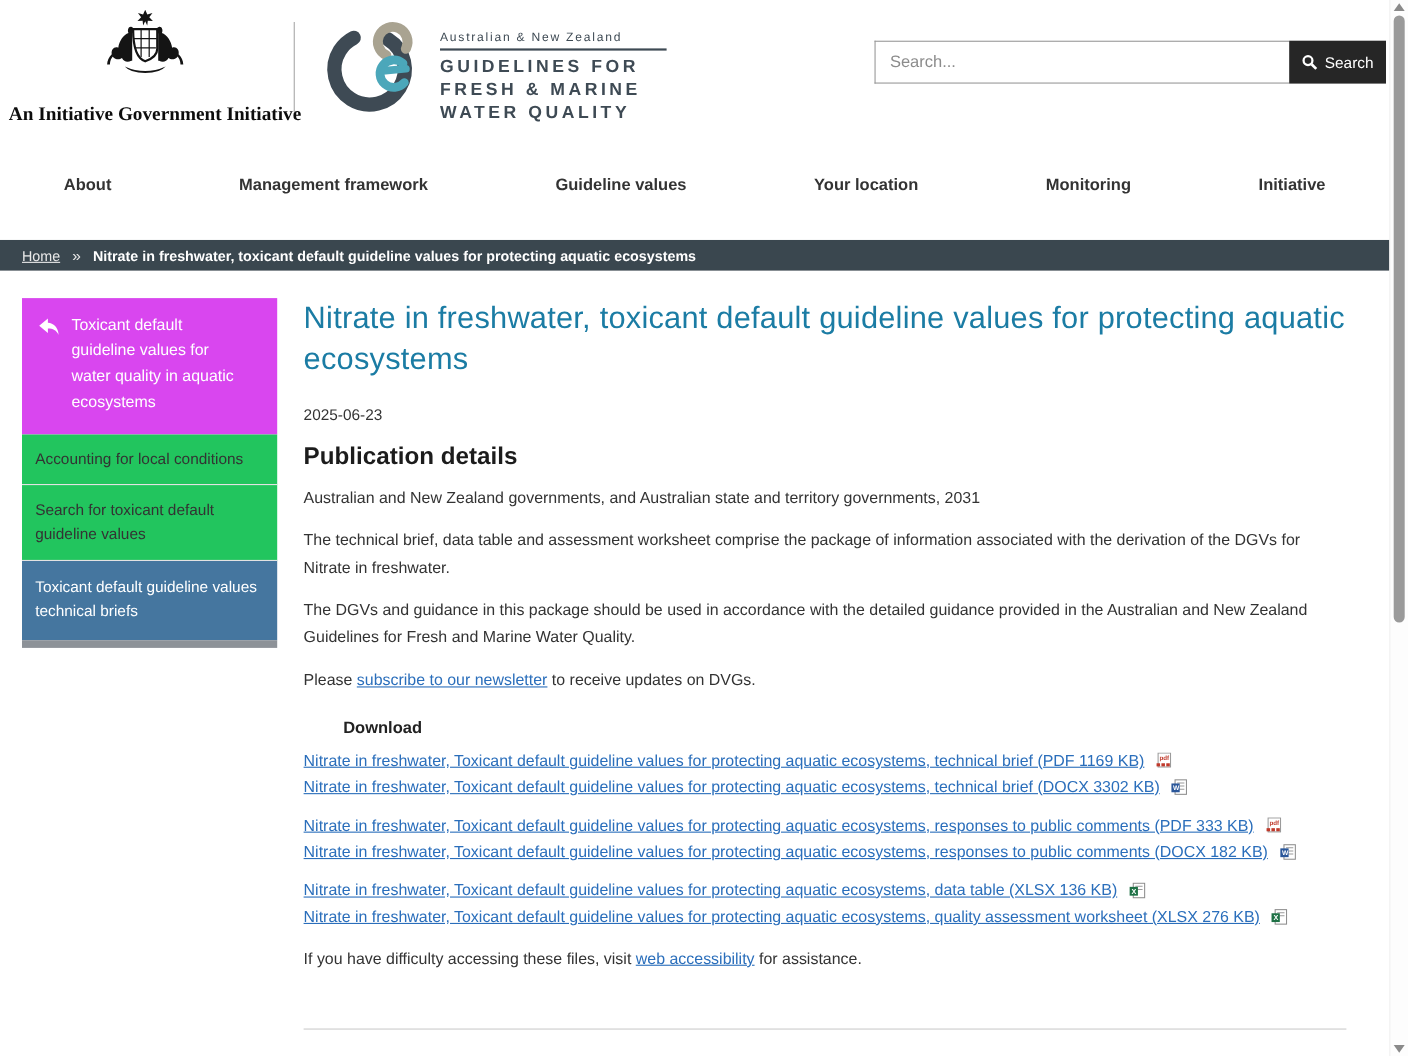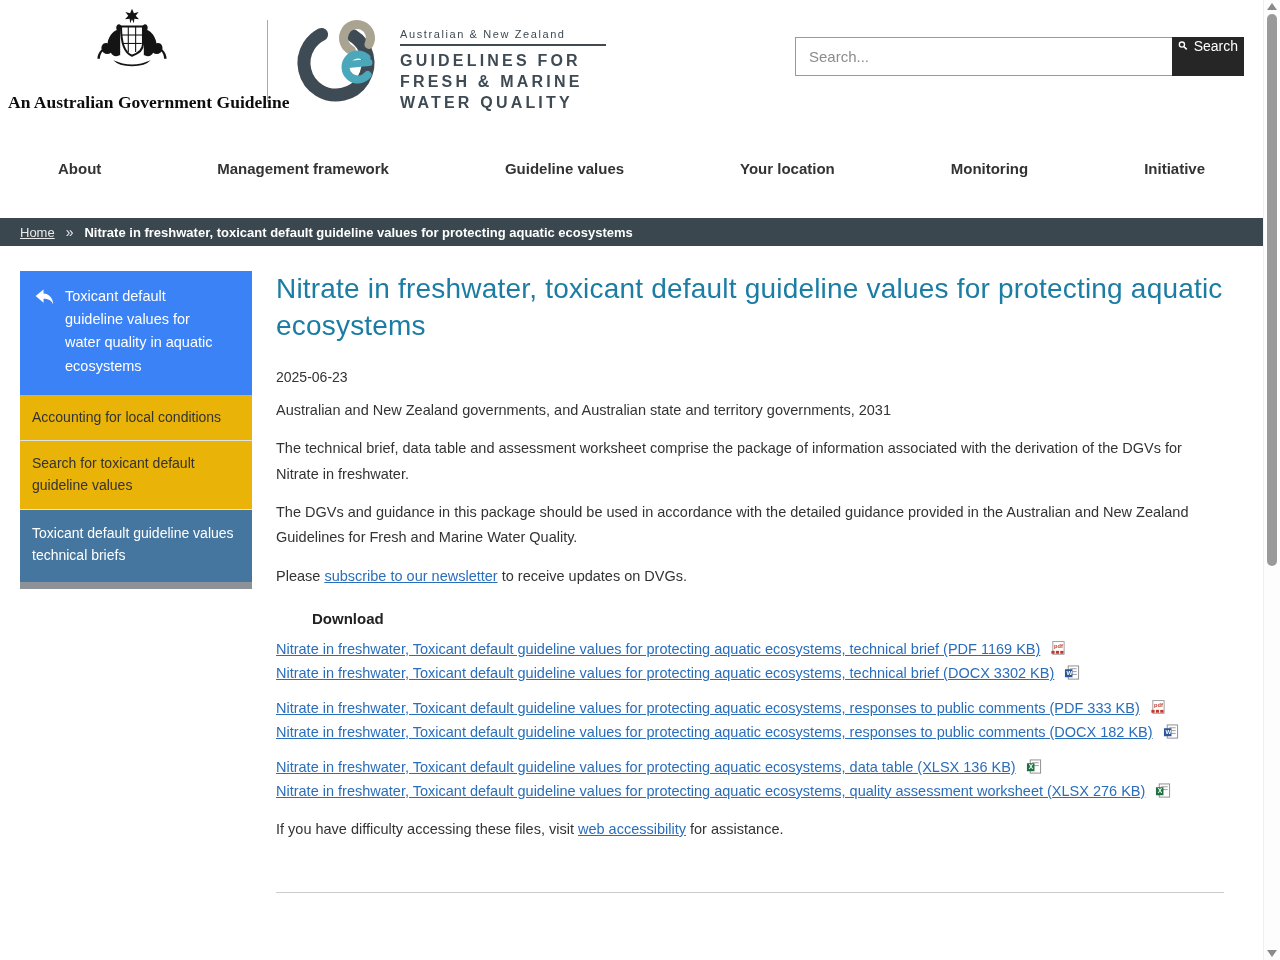--- a/index.html
+++ b/index.html
@@ -28,48 +28,48 @@
   .logo-caps { font-size: 16px; font-weight: bold; letter-spacing: 3.2px; line-height: 1.3; white-space: nowrap; }
 
   .search-wrap { position: absolute; left: 795px; top: 37px; display: flex; }
   .search-input {
     width: 377px; height: 39px; border: 1px solid #999; border-right: none;
     padding: 12px 13px; font-size: 15px; color: #333; outline: none;
     font-family: "Liberation Sans", sans-serif;
   }
   .search-input::placeholder { color: #8c8c8c; }
   .search-btn {
-    width: 72px; height: 39px; background: #262626; color: #fff; border: none;
-    font-size: 14px; display: flex; justify-content: center;
+    width: 88px; height: 39px; background: #262626; color: #fff; border: none;
+    font-size: 14px; display: flex; align-items: center; justify-content: center;
     gap: 6px; cursor: pointer; font-family: "Liberation Sans", sans-serif;
   }
 
   .nav { position: absolute; left: 0; right: 17px; top: 160px; display: flex; justify-content: space-around; }
   .nav-item { font-weight: bold; font-size: 15px; color: #333; cursor: pointer; }
 
   
   .breadcrumb {
     background: #3a474f; height: 28px; display: flex; align-items: center;
     padding: 0 20px; color: #fff; font-size: 13px; gap: 11px;
   }
   .home-link { color: #e9e9e9; text-decoration: underline; cursor: pointer; }
   .crumb-sep { color: #e9e9e9; font-size: 14px; }
   .crumb-current { font-weight: bold; }
 
   
   .content { display: flex; padding: 25px 0 0 20px; align-items: flex-start; }
 
   .sidebar { width: 232px; flex-shrink: 0; }
   .sidebar-header {
-    background: #3b82f6; color: #fff; padding: 14px 28px 17px 14px;
+    background: #d946ef; color: #fff; padding: 14px 28px 17px 14px;
     display: flex; gap: 11px; font-size: 14.5px; line-height: 1.6; cursor: pointer;
   }
   .sidebar-header svg { flex-shrink: 0; margin-top: 3px; }
   .sidebar-item {
-    background: #eab308; padding: 12px 12px; font-size: 14px; color: #333;
+    background: #22c55e; padding: 12px 12px; font-size: 14px; color: #333;
     line-height: 1.55; border-bottom: 1px solid #e2e2e2; cursor: pointer;
   }
   .sidebar-item.active {
     background: #45769f; color: #fff; font-weight: normal; border-bottom: none;
     padding: 13px 12px 16px;
   }
   .sidebar-shadow { height: 7px; background: #8d9298; }
 
   .main { margin-left: 24px; width: 948px; }
   .page-title {
@@ -121,21 +121,21 @@
         <line x1="54.3" y1="22" x2="54.3" y2="52" stroke="#141414" stroke-width="1.3"></line>
         <line x1="37.5" y1="32" x2="62.5" y2="32" stroke="#141414" stroke-width="1.3"></line>
         <line x1="38.5" y1="42" x2="61.5" y2="42" stroke="#141414" stroke-width="1.3"></line>
         <path d="M35,56 C31,58 27,57 25,53 C21,56 15,54 14,49 C13,44 17,40 21,42 C22,34 27,28 32,26 C30.5,23 32,18.5 35.5,19.5 C38.5,20.5 38,24 36,26.5 L36,56 Z"></path>
         <path d="M14,49 C11,52 9,56 9,60 L12,60 C12,56 13.5,52.5 16,50.5 Z"></path>
         <path d="M65,56 C69,58 73,57 75,53 C79,56 85,54 86,49 C87,44 83,40 79,42 C78,34 73,28 68,26 C69.5,23 68,18.5 64.5,19.5 C61.5,20.5 62,24 64,26.5 L64,56 Z"></path>
         <path d="M86,49 C89,52 91,56 91,60 L88,60 C88,56 86.5,52.5 84,50.5 Z"></path>
         <path d="M28,62 Q50,72 72,62 Q66,69 50,69 Q34,69 28,62 Z"></path>
       </g>
     </svg>
-    <div class="initiative">An Australian Government Guideline</div>
+    <div class="initiative">An Initiative Government Initiative</div>
   </div>
 
   <div class="header-divider"></div>
 
   <div class="logo-block">
     <svg width="94" height="94" viewBox="0 0 94 94">
       <circle cx="44" cy="51" r="32" fill="none" stroke="#3e4a54" stroke-width="13" stroke-linecap="round" stroke-dasharray="168 33" transform="rotate(-58 44 51)"></circle>
       <circle cx="65" cy="26" r="13.5" fill="none" stroke="#a9a391" stroke-width="9" stroke-linecap="round" stroke-dasharray="64 20.8" transform="rotate(115 65 26)"></circle>
       <circle cx="66" cy="55" r="12.5" fill="none" stroke="#4ba7ba" stroke-width="8" stroke-linecap="round" stroke-dasharray="59 19.5" transform="rotate(40 66 55)"></circle>
       <line x1="56" y1="52.5" x2="77" y2="50.5" stroke="#4ba7ba" stroke-width="7" stroke-linecap="round"></line>
@@ -187,20 +187,21 @@
     </div>
     <div class="sidebar-item">Accounting for local conditions</div>
     <div class="sidebar-item">Search for toxicant default guideline values</div>
     <div class="sidebar-item active">Toxicant default guideline values technical briefs</div>
     <div class="sidebar-shadow"></div>
   </div>
 
   <div class="main">
     <h1 class="page-title">Nitrate in freshwater, toxicant default guideline values for protecting aquatic ecosystems</h1>
     <div class="pub-date">2025-06-23</div>
+    <h2 class="section-heading">Publication details</h2>
 
     <p class="para">Australian and New Zealand governments, and Australian state and territory governments, 2031</p>
     <p class="para">The technical brief, data table and assessment worksheet comprise the package of information associated with the derivation of the DGVs for Nitrate in freshwater.</p>
     <p class="para">The DGVs and guidance in this package should be used in accordance with the detailed guidance provided in the Australian and New Zealand Guidelines for Fresh and Marine Water Quality.</p>
 
     <p class="para"><span>Please </span><span class="link">subscribe to our newsletter</span><span> to receive updates on DVGs.</span></p>
 
     <div class="download-heading">Download</div>
 
     <div class="download-list">

